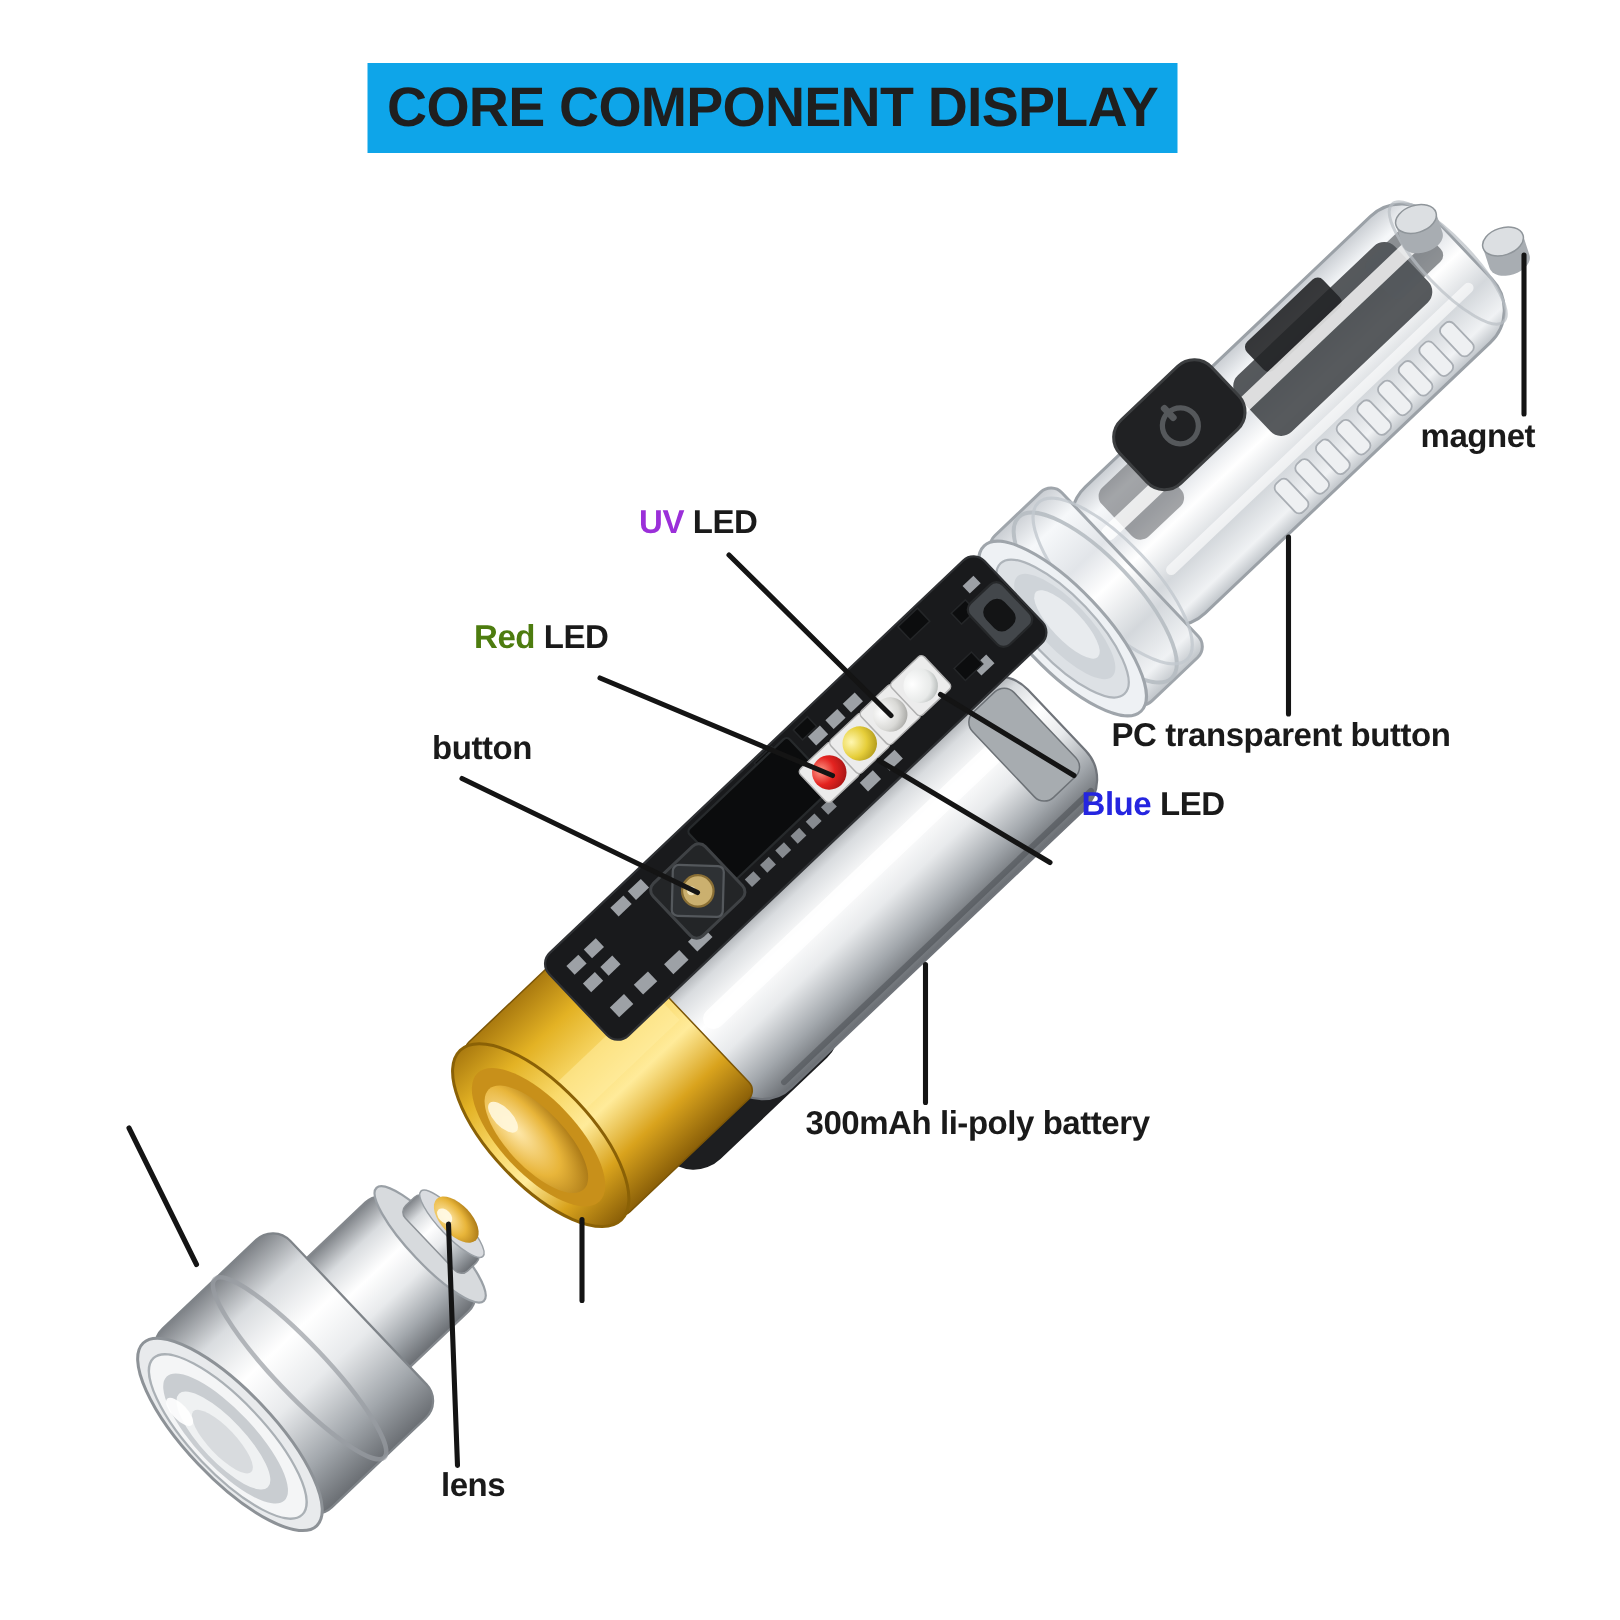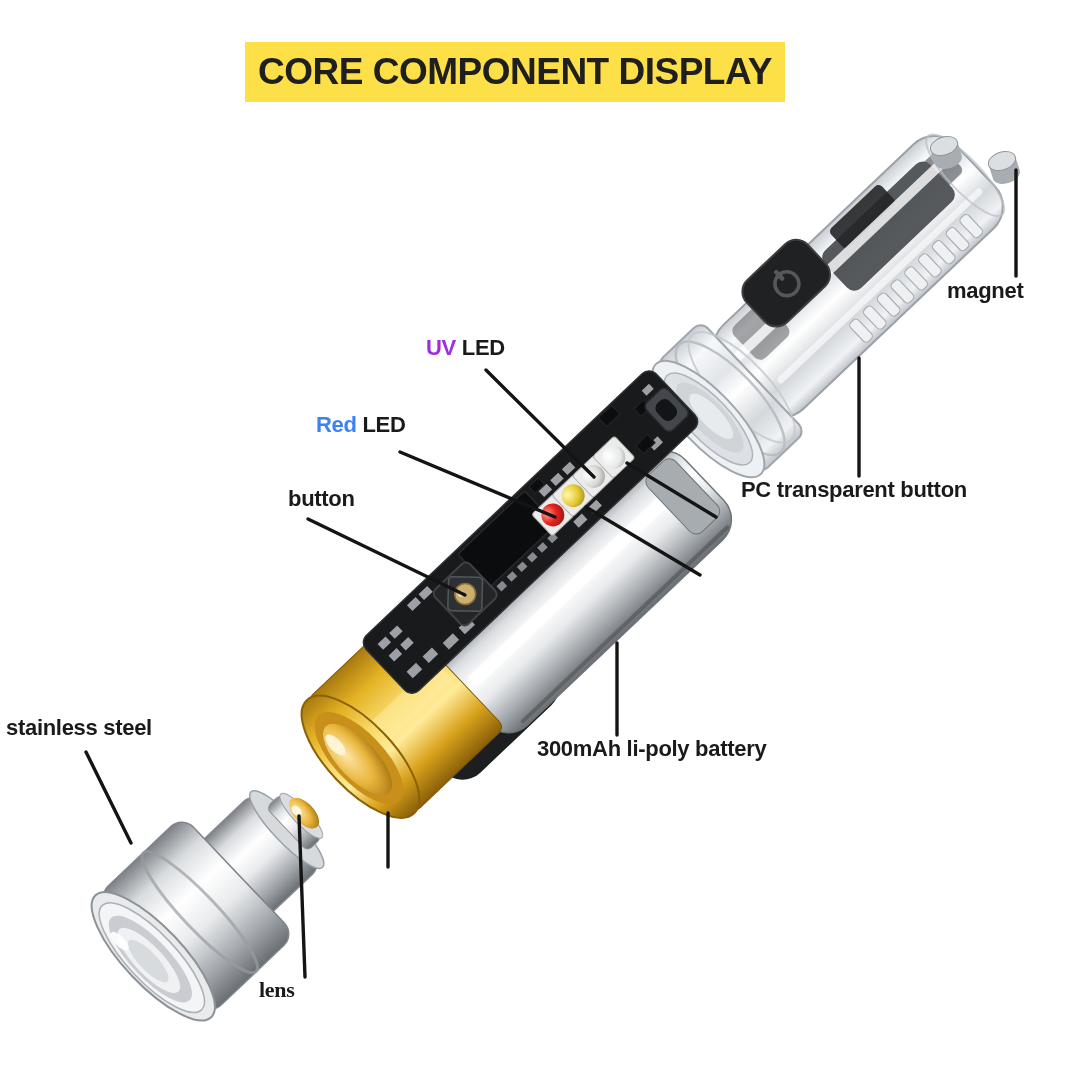--- a/index.html
+++ b/index.html
@@ -240,34 +240,34 @@
     <line x1="308" y1="519" x2="465" y2="595"></line>
     <line x1="627" y1="463" x2="716" y2="517"></line>
     <line x1="586" y1="507" x2="700" y2="575"></line>
     <line x1="617" y1="643" x2="617" y2="735"></line>
     <line x1="388" y1="813" x2="388" y2="867"></line>
     <line x1="86" y1="752" x2="131" y2="843"></line>
     <line x1="299" y1="816" x2="305" y2="977"></line>
   </g>
 </svg>
 
-<div class="banner" style="background-color: #fde047;">CORE COMPONENT DISPLAY</div>
+<div class="banner" style="background-color: #0ea5e9;">CORE COMPONENT DISPLAY</div>
 
 <div class="label" style="left:947px; top:279px;">magnet</div>
 
 <div class="label" style="left:426px; top:336px;"><span style="color: rgb(155, 47, 217);">UV</span><span> LED</span></div>
 
-<div class="label" style="left:316px; top:413px;"><span style="color: #3b82f6;">Red</span><span> LED</span></div>
+<div class="label" style="left:316px; top:413px;"><span style="color: #4d7c0f;">Red</span><span> LED</span></div>
 
 <div class="label" style="left:255px; top:487px;margin-left:33px;">button</div>
 
 <div class="label" style="left:741px; top:478px;">PC transparent button</div>
 
+<div class="label" style="left:721px; top:524px;"><span style="color: rgb(37, 37, 224);">Blue</span><span> LED</span></div>
 
 
 <div class="label" style="left:537px; top:737px;">300mAh li-poly battery</div>
 
 
-<div class="label" style="left:6px; top:716px;">stainless steel</div>
-
-<div class="label" style="left:259px; top:978px;font-family:Liberation Serif, serif;">lens</div>
+
+<div class="label" style="left:294px; top:978px;">lens</div>
 
 </div>
 
 </body></html>

